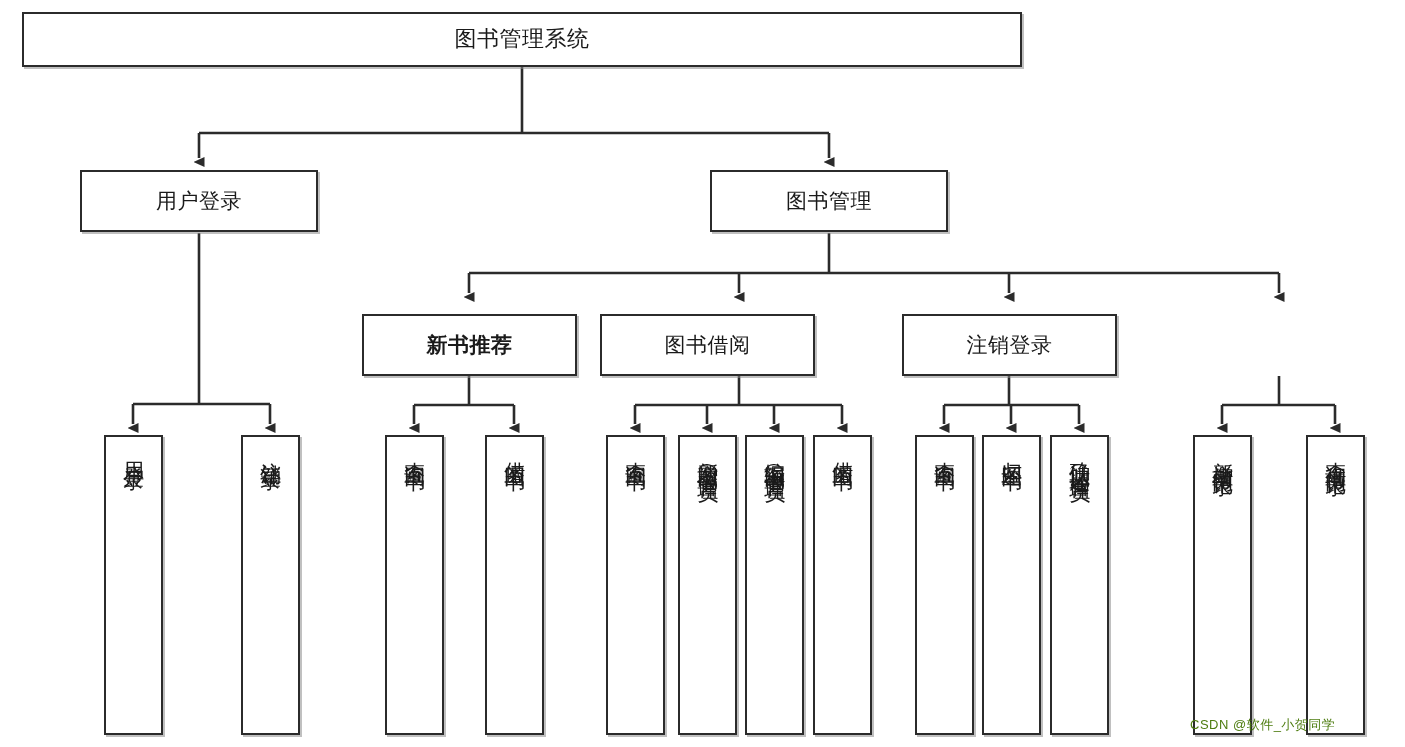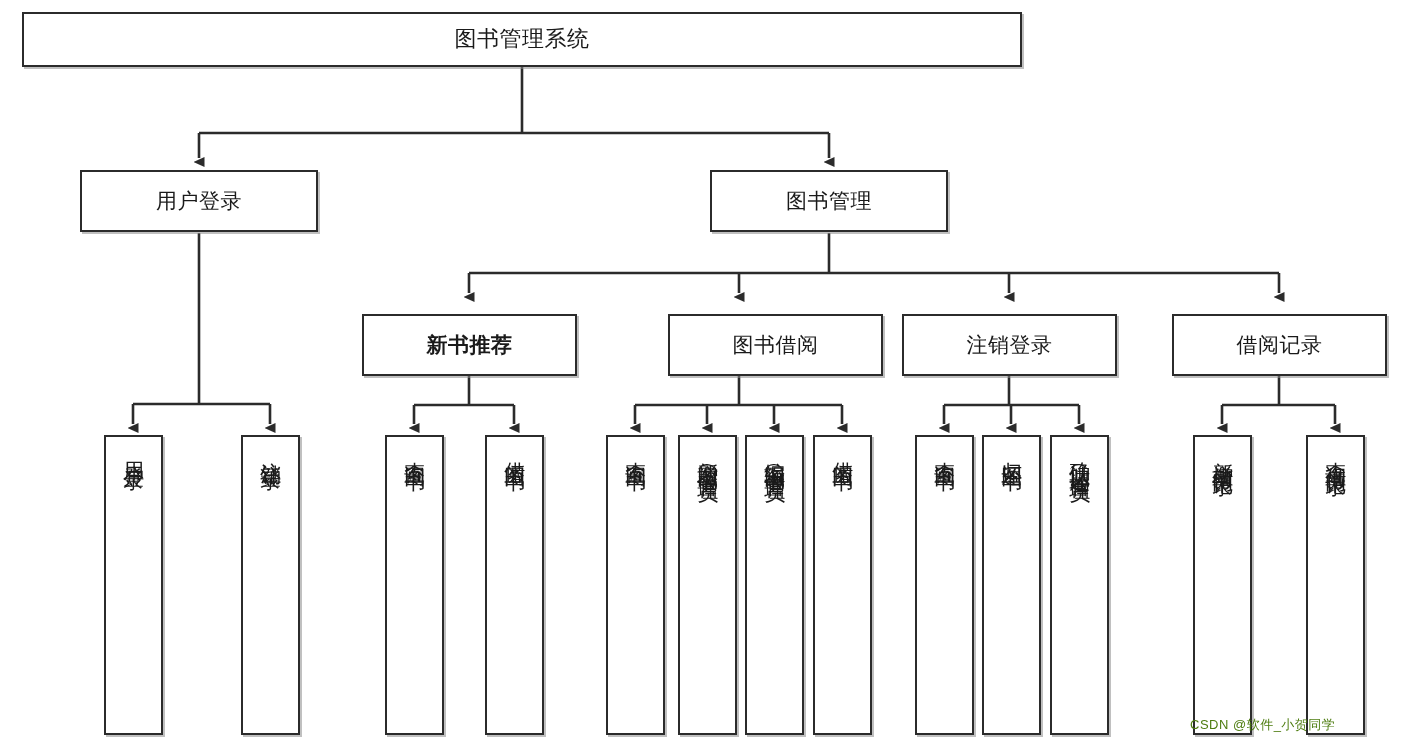--- a/index.html
+++ b/index.html
@@ -120,23 +120,22 @@
       <path d="M1335,405 L1335,424" marker-end="url(#arrow)"></path>
     </g>
   </svg>
 
   <div class="node horizontal root" style="left:22px;top:12px;width:1000px;height:55px;">图书管理系统</div>
 
   <div class="node horizontal" style="left:80px;top:170px;width:238px;height:62px;">用户登录</div>
   <div class="node horizontal" style="left:710px;top:170px;width:238px;height:62px;">图书管理</div>
 
   <div class="node horizontal" style="left:362px;top:314px;width:215px;height:62px;font-weight:bold;">新书推荐</div>
-  <div class="node horizontal" style="left:668px;top:314px;width:215px;height:62px;">图书借阅</div>
+  <div class="node horizontal" style="left:600px;top:314px;width:215px;height:62px;">图书借阅</div>
   <div class="node horizontal" style="left:902px;top:314px;width:215px;height:62px;">注销登录</div>
-  <div class="node horizontal" style="left:1172px;top:314px;width:215px;height:62px;">借阅记录</div>
 
   <div class="node vertical" style="left:104px;top:435px;width:59px;height:300px;">
     <span class="vlabel">用户登录</span>
   </div>
   <div class="node vertical" style="left:241px;top:435px;width:59px;height:300px;">
     <span class="vlabel">注销登录</span>
   </div>
 
   <div class="node vertical" style="left:385px;top:435px;width:59px;height:300px;">
     <span class="vlabel">查询图书</span>

